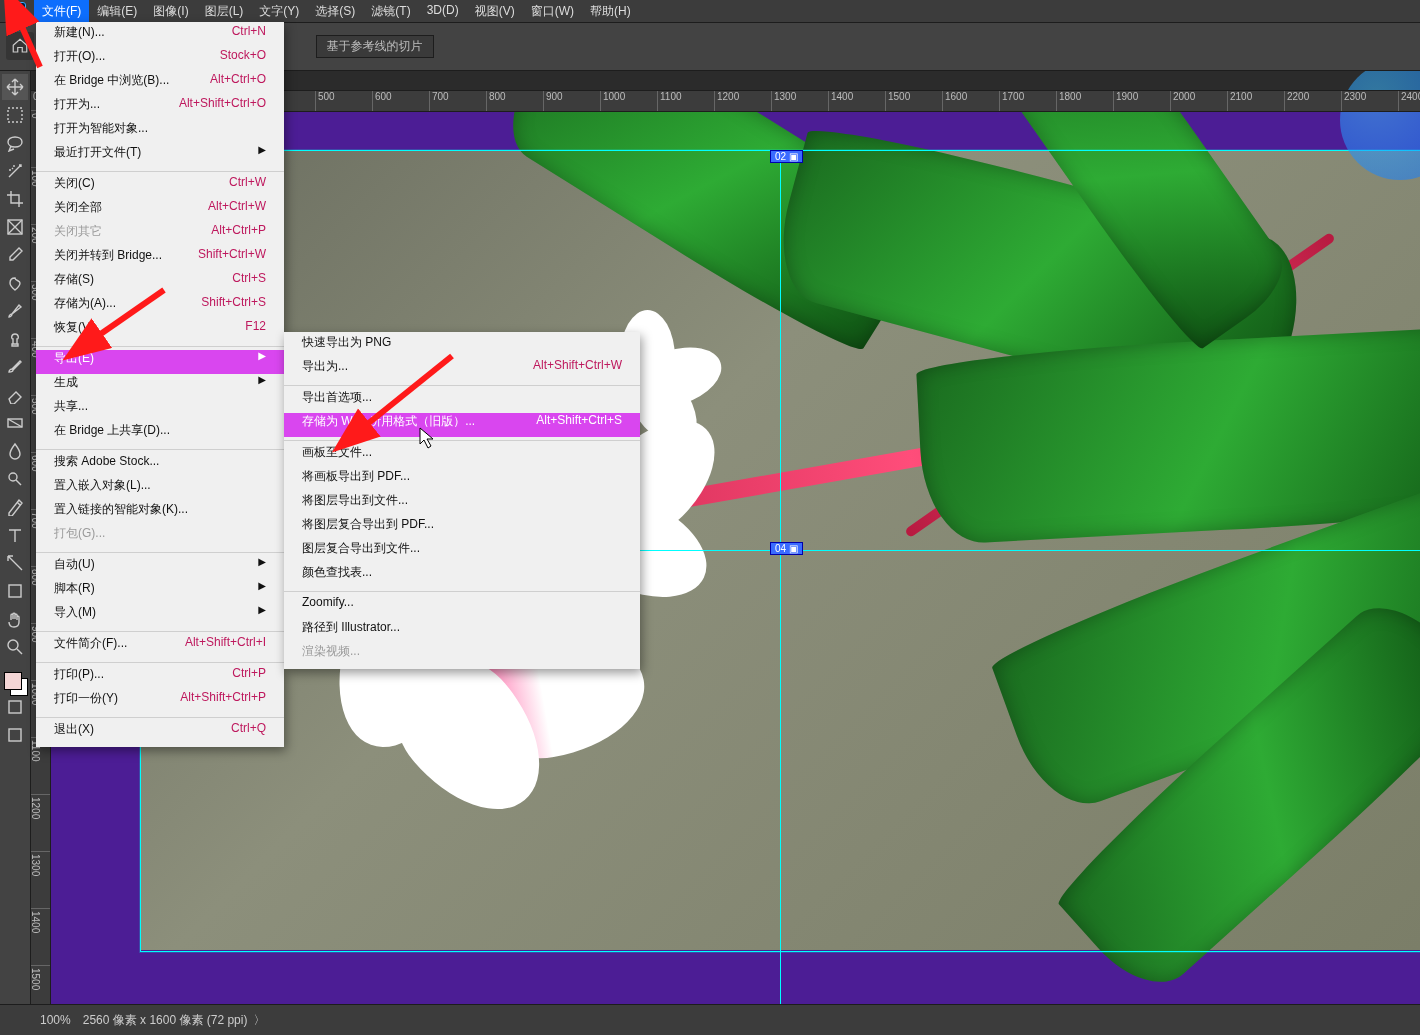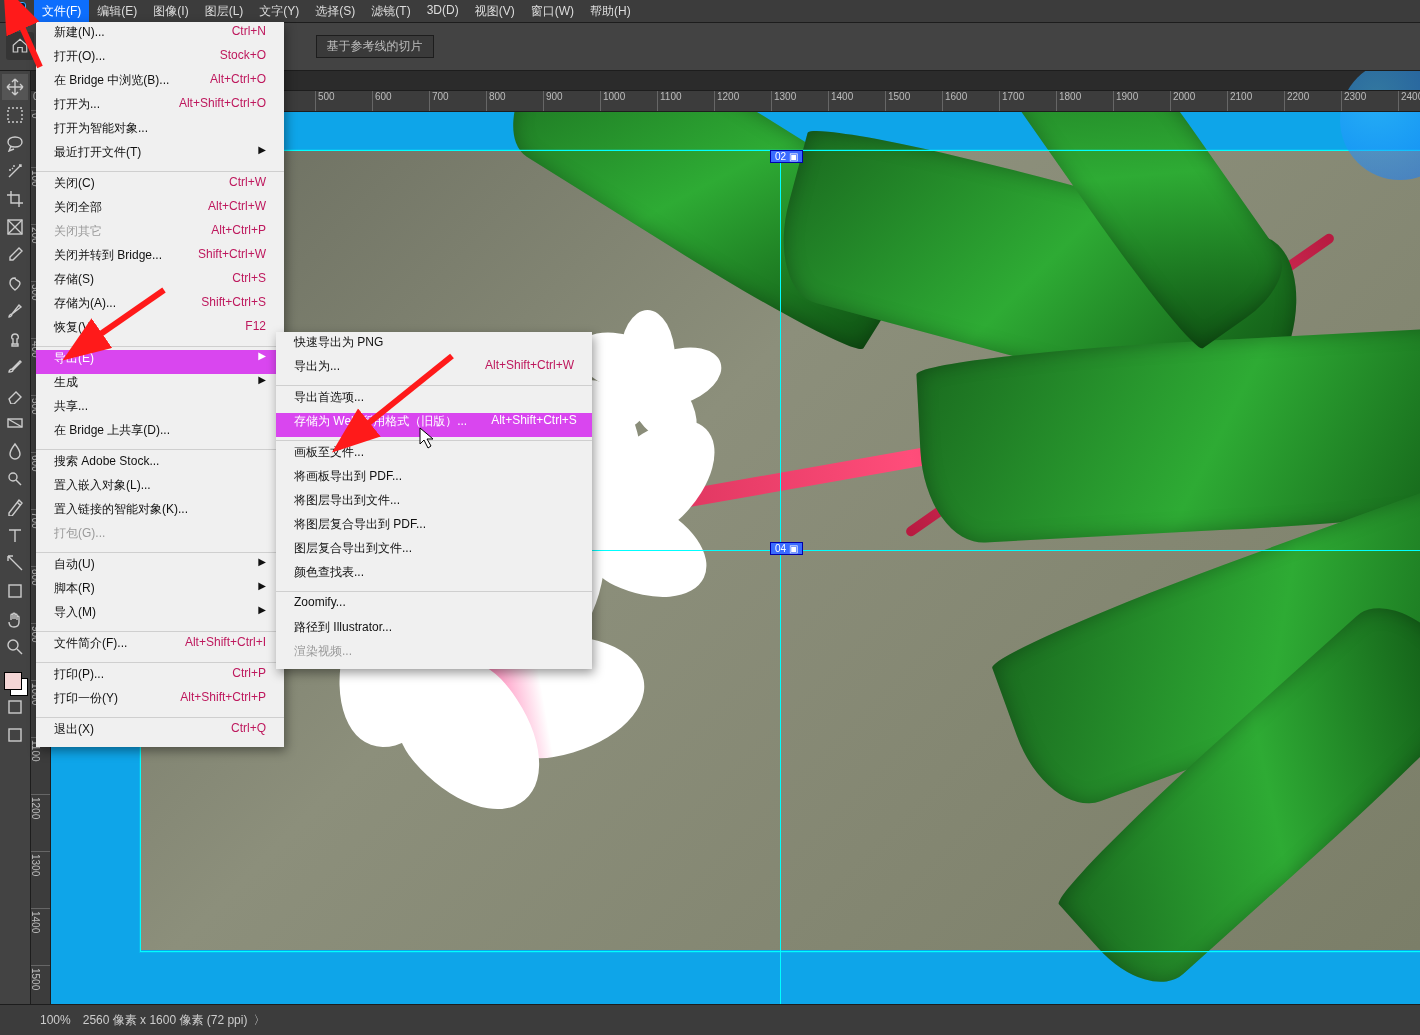--- a/index.html
+++ b/index.html
@@ -23,21 +23,21 @@
   .toolbar .tool.sel{background:#555}
   .swatches{margin-top:10px;position:relative;width:22px;height:22px}
   .swatches .fg{position:absolute;left:0;top:0;width:16px;height:16px;background:#f4d6d6;border:1px solid #000}
   .swatches .bg{position:absolute;left:6px;top:6px;width:16px;height:16px;background:#fff;border:1px solid #000}
   
   .h-ruler{position:absolute;left:30px;right:0;top:90px;height:20px;background:#3c3c3c;border-top:1px solid #1d1d1d;border-bottom:1px solid #1d1d1d;color:#bcbcbc;overflow:hidden;display:flex;z-index:24}
   .h-ruler div{flex:0 0 auto;width:54px;height:20px;border-left:1px solid #666;font-size:10px;padding-left:2px;display:flex;align-items:flex-start}
   .v-ruler{position:absolute;left:30px;top:110px;width:20px;bottom:30px;background:#3c3c3c;border-right:1px solid #1d1d1d;color:#bcbcbc;z-index:24;overflow:hidden;display:flex;flex-direction:column}
   .v-ruler div{flex:0 0 auto;height:54px;border-top:1px solid #666;font-size:10px;writing-mode:vertical-lr;padding-top:2px}
   
-  .canvas-area{position:absolute;left:50px;top:110px;right:0;bottom:30px;background:#0ea5e9;overflow:hidden}
+  .canvas-area{position:absolute;left:50px;top:110px;right:0;bottom:30px;background:#4c1d95;overflow:hidden}
   .doc{position:absolute;left:90px;top:40px;width:1280px;height:800px;background:linear-gradient(135deg,#6b6e60 0%,#8c8f7b 40%,#7b7e68 100%)}
   .leaf{position:absolute;border-radius:50% 10% 50% 10%/10% 50% 10% 50%;background:linear-gradient(120deg,#1a6a1f 0%,#2eab34 50%,#0e4f12 100%);box-shadow:inset 0 0 20px rgba(0,0,0,.3)}
   .stem{position:absolute;background:linear-gradient(90deg,#b71a40,#ff4d7a,#b71a40);border-radius:6px}
   .flower{position:absolute}
   .petal{position:absolute;background:#fff;border-radius:50% 50% 50% 50%/60% 60% 40% 40%}
   .petal.pink{background:linear-gradient(180deg,#fff 60%,#ff5fa2 100%)}
   .doc-outline{position:absolute;left:90px;top:40px;width:1280px;height:800px;border:1px solid #00ffff;pointer-events:none;box-shadow:0 0 0 1px rgba(0,255,255,.2)}
   .guide-v{position:absolute;top:40px;bottom:0;width:0;border-left:1px solid #00ffff}
   .guide-h{position:absolute;left:90px;right:0;height:0;border-top:1px solid #00ffff}
   .slice-label{position:absolute;background:#3a6bff;color:#fff;font-size:10px;padding:0 4px;border:1px solid #00a;z-index:22}
@@ -48,21 +48,21 @@
   
   .menu{position:absolute;background:#f0f0f0;color:#111;box-shadow:2px 4px 10px rgba(0,0,0,.4);z-index:100;padding:2px 0;font-size:12px}
   .menu .row{display:flex;justify-content:space-between;height:24px;padding:0 18px;white-space:nowrap}
   .menu .row.hl{background:#d946ef;color:#fff}
   .menu .row.disabled{color:#9a9a9a}
   .menu .sep{height:1px;background:#cfcfcf;margin:3px 0}
   .menu .sub-ind{margin-left:20px;font-size:10px}
   .menu .shc{margin-left:24px;color:#be185d}
   .menu .row.hl .shc{color:#fff}
   .file-menu{left:36px;top:22px;width:248px}
-  .export-menu{left:276px;top:332px;width:316px}
+  .export-menu{left:284px;top:332px;width:356px}
   
   .arrow{position:absolute;z-index:200;pointer-events:none}
   .arrow svg{overflow:visible}
   
   .overlay-circle{position:absolute;right:-40px;top:60px;width:120px;height:120px;border-radius:50%;background:radial-gradient(circle at 30% 30%,#39b7ff,#0d6efd);opacity:.55;z-index:5}
   
   .cursor{position:absolute;z-index:300;pointer-events:none}
 </style>
 </head>
 <body>

